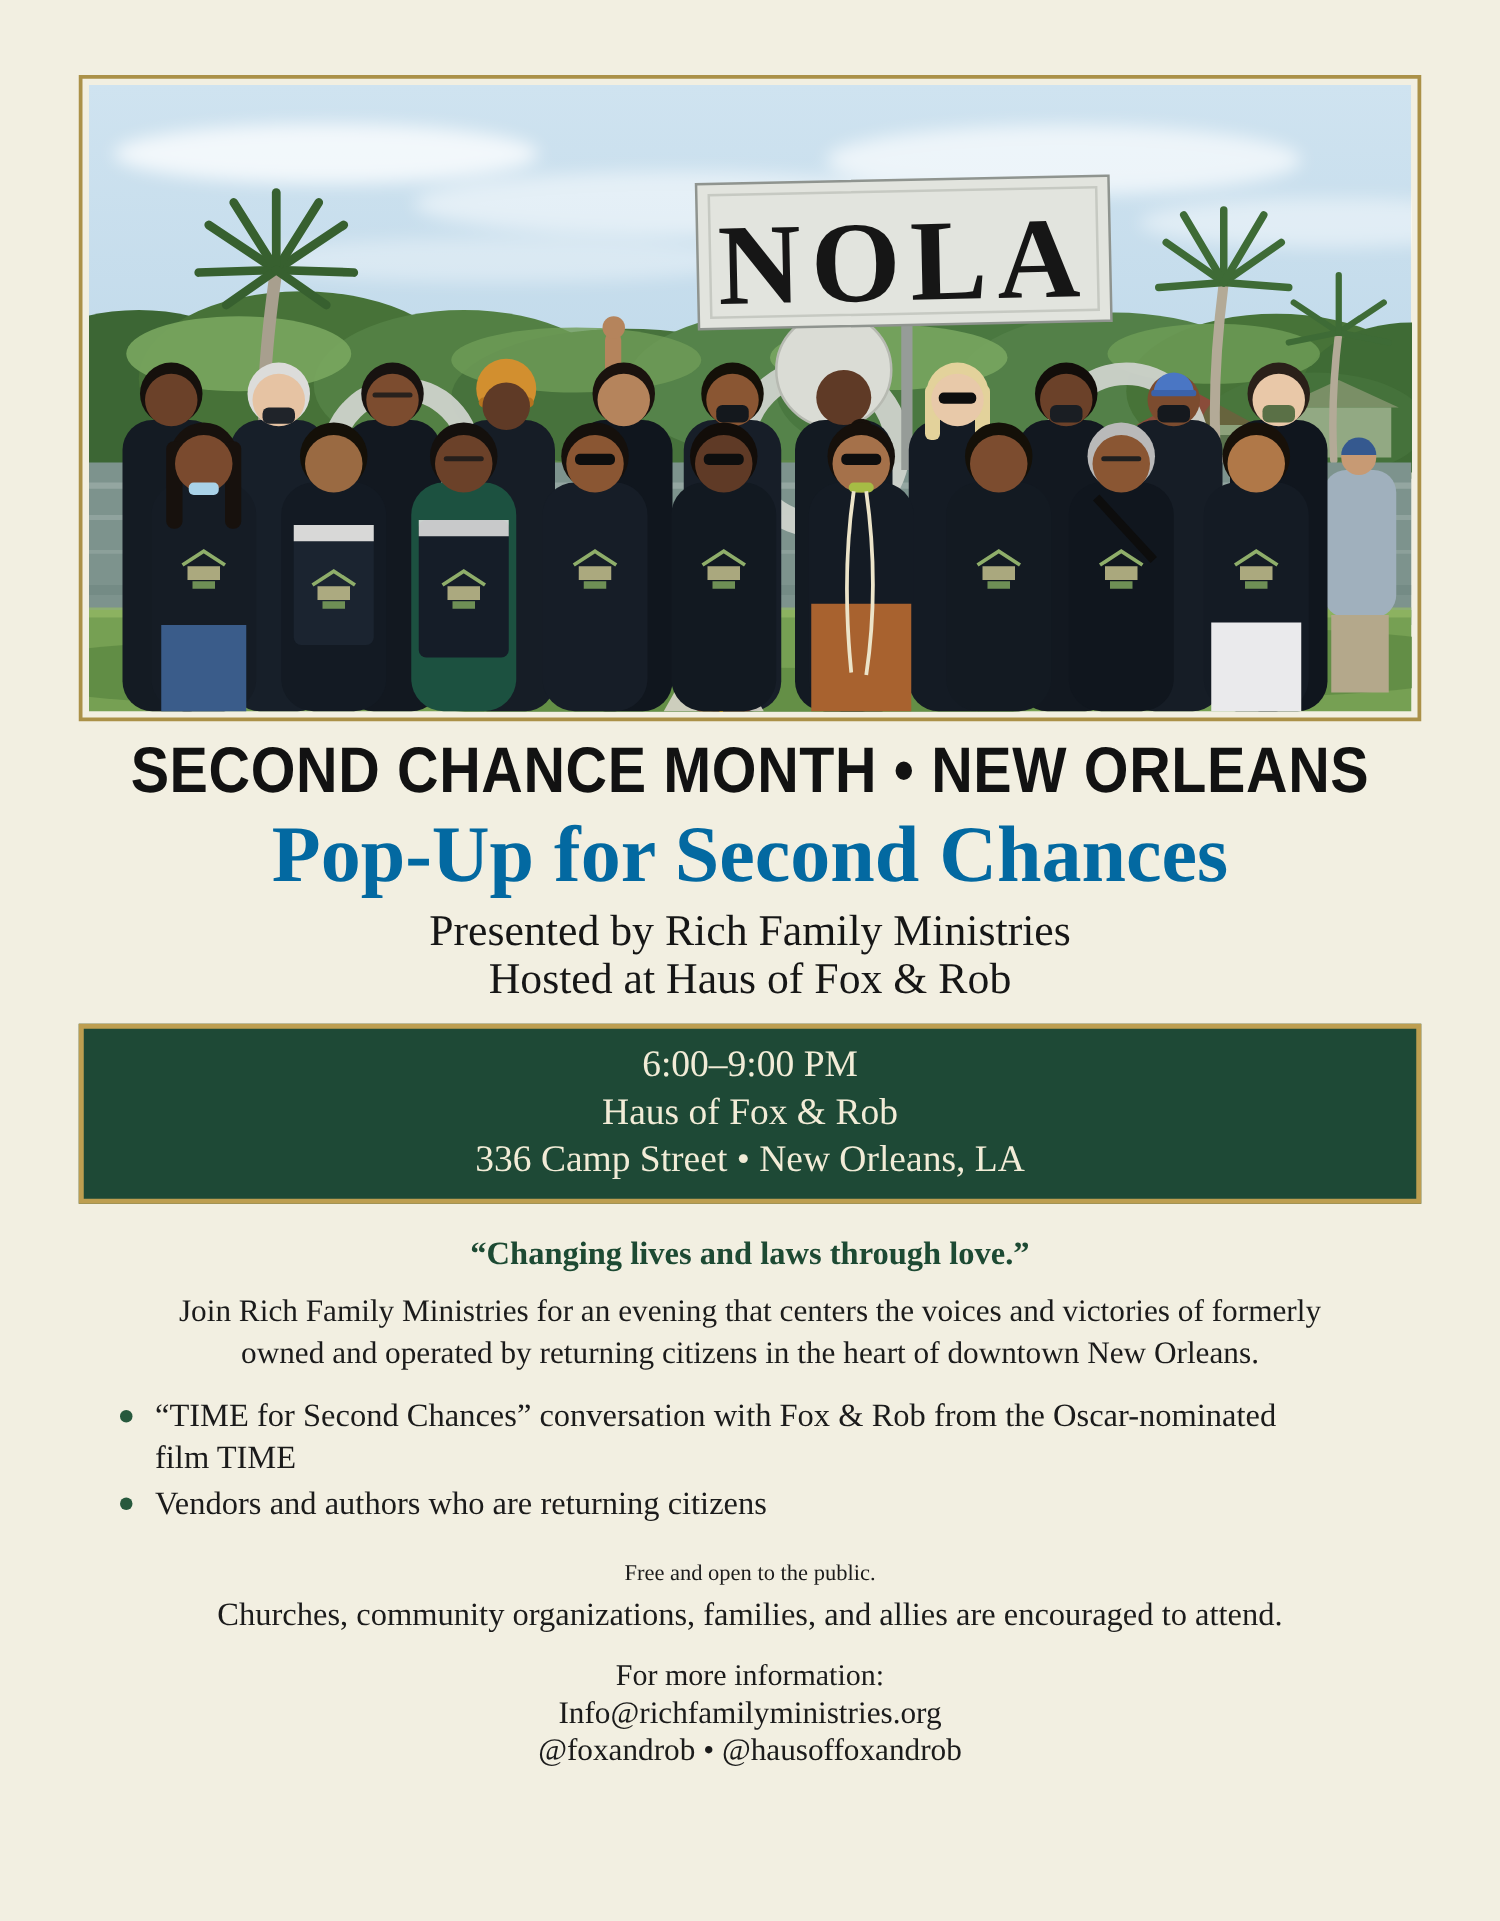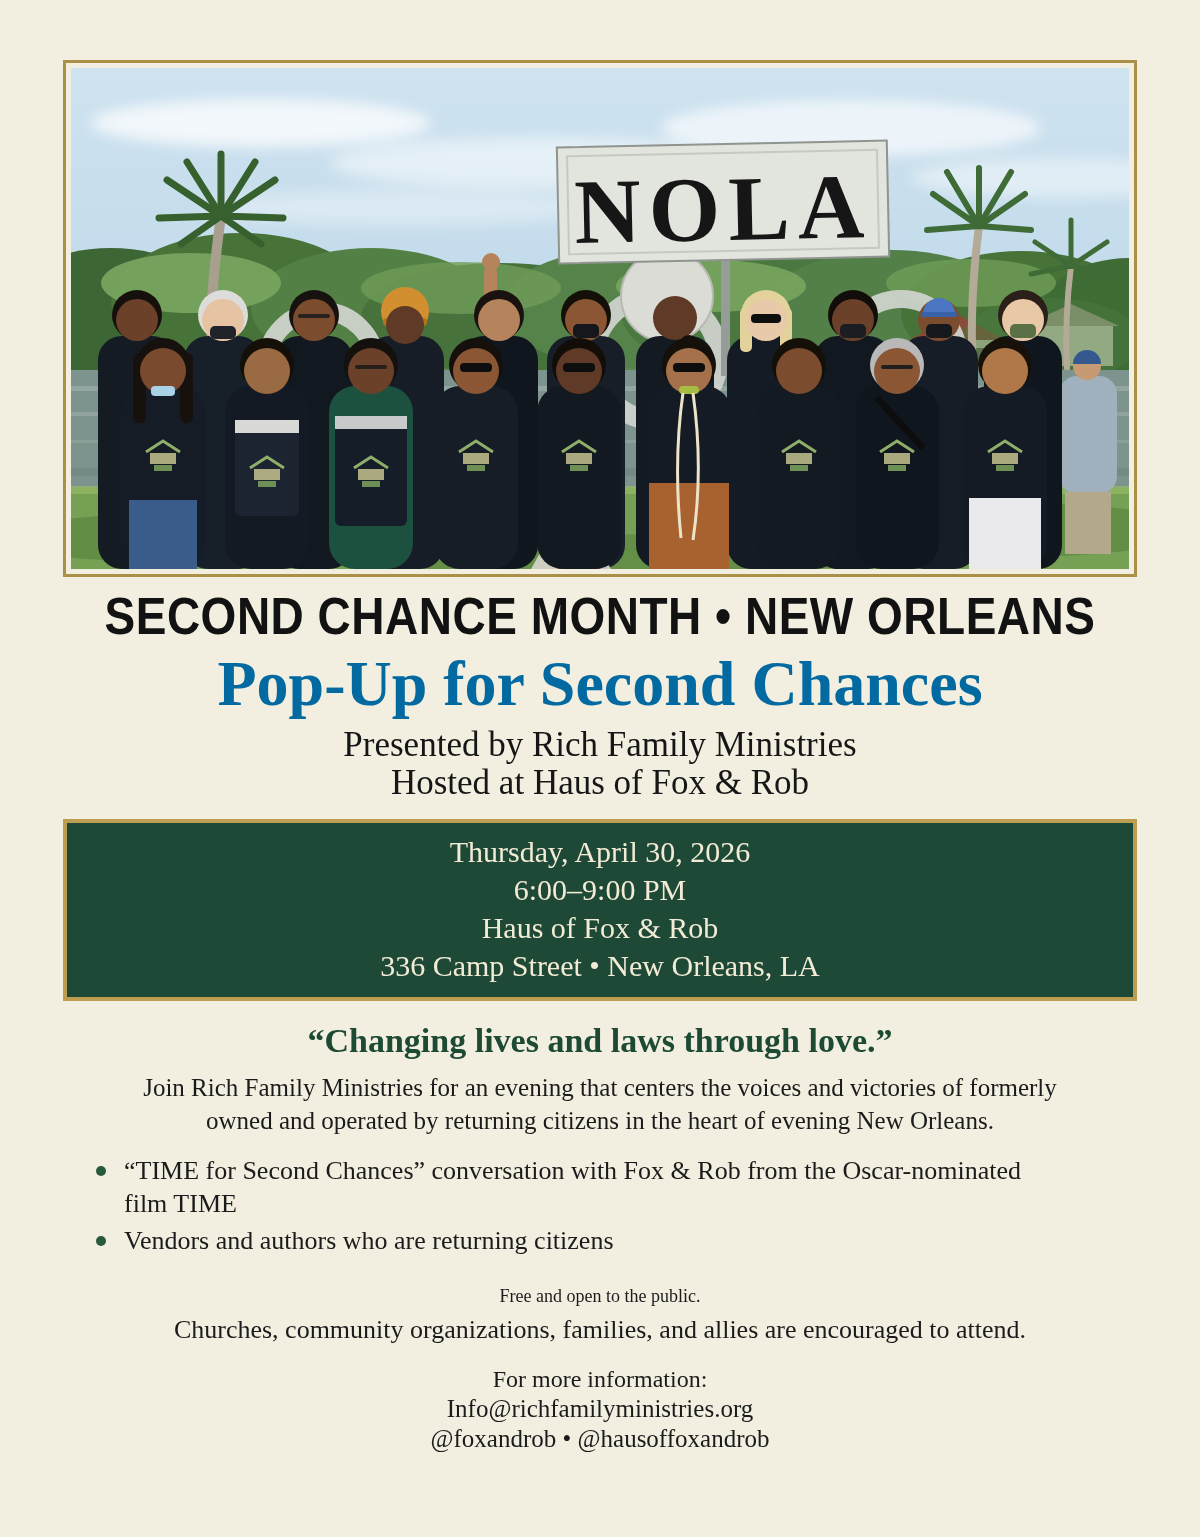--- a/index.html
+++ b/index.html
@@ -32,21 +32,21 @@
 
   .banner {
     width:1074px; margin:17px auto 0;
     background:#1e4936; border:4px solid #bd9e50;
     padding:10px 0 12px; text-align:center;
     color:#f2ecd7; font-size:30px; line-height:38px;
   }
 
   .quote {
     margin-top:19px; text-align:center;
-    font-size:34px; line-height:42px; font-weight:bold; color:#1d4a33;
+    font-size:26px; line-height:42px; font-weight:bold; color:#1d4a33;
   }
 
   .desc { margin:9px 28px 0; text-align:center; font-size:25px; line-height:33px; }
 
   .bullets { margin:17px 0 0 94px; list-style:none; }
   .bullets li {
     position:relative; padding-left:30px; max-width:930px;
     font-size:26px; line-height:33px; margin-bottom:4px;
   }
   .bullets li::before {
@@ -349,31 +349,30 @@
     </svg>
   </div>
 </div>
 
 <div class="kicker">SECOND CHANCE MONTH • NEW ORLEANS</div>
 <div class="title">Pop-Up for Second Chances</div>
 <div class="sub first">Presented by Rich Family Ministries</div>
 <div class="sub">Hosted at Haus of Fox &amp; Rob</div>
 
 <div class="banner">
-  <div>Thursday, April 30, 2026</div>
   <div>6:00–9:00 PM</div>
   <div>Haus of Fox &amp; Rob</div>
   <div>336 Camp Street • New Orleans, LA</div>
 </div>
 
 <div class="quote">“Changing lives and laws through love.”</div>
 
 <div class="desc">
   <div>Join Rich Family Ministries for an evening that centers the voices and victories of formerly</div>
-  <div>owned and operated by returning citizens in the heart of evening New Orleans.</div>
+  <div>owned and operated by returning citizens in the heart of downtown New Orleans.</div>
 </div>
 
 <ul class="bullets">
   <li>“TIME for Second Chances” conversation with Fox &amp; Rob from the Oscar-nominated film TIME</li>
   <li>Vendors and authors who are returning citizens</li>
 </ul>
 
 <div class="free">Free and open to the public.</div>
 <div class="churches">Churches, community organizations, families, and allies are encouraged to attend.</div>
 <div class="info-label">For more information:</div>

